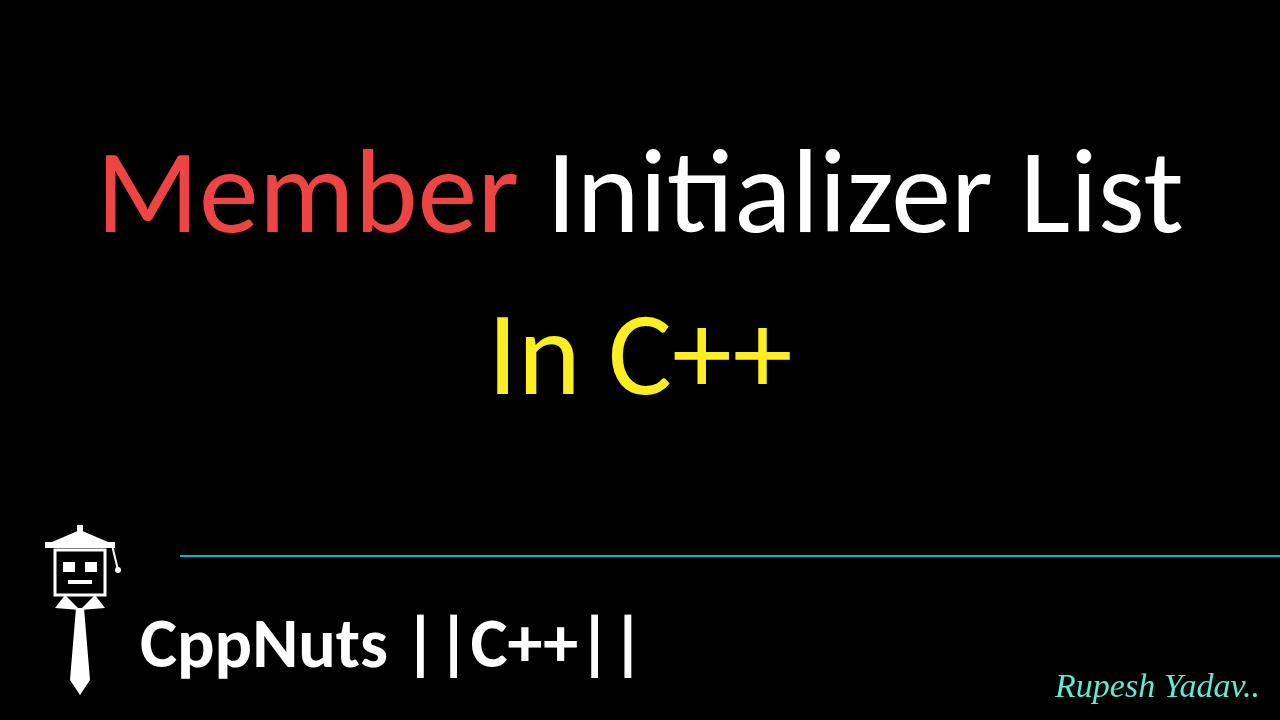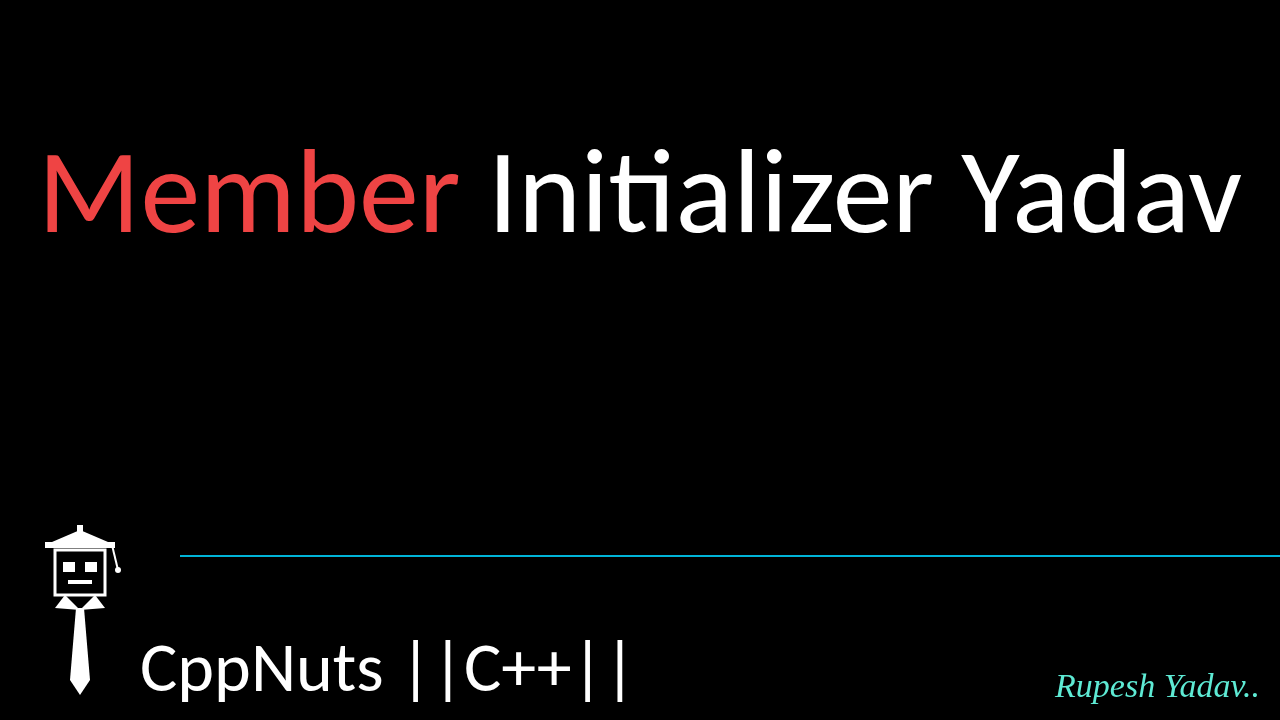--- a/index.html
+++ b/index.html
@@ -69,42 +69,42 @@
       width: 100%;
       height: 100%;
     }
     
     .channel-name {
       position: absolute;
       left: 140px;
       top: 600px;
       color: #ffffff;
       font-size: 70px;
-      font-weight: 400;
-      margin-top: 24px;
+      font-weight: 700;
     }
     
     .signature {
       position: absolute;
       right: 20px;
       bottom: 15px;
       color: #5eead4;
       font-family: "Brush Script MT", cursive;
       font-size: 34px;
       font-style: italic;
     }
   </style>
 </head>
 <body>
 
 <div class="title-container">
   <div class="title-line1">
     <span class="title-word-yellow">Member</span>
-    <span class="title-word-white">Initializer Yadav</span>
+    <span class="title-word-white">Initializer List</span>
   </div>
+  <div class="title-line2">In C++</div>
 </div>
 
 <div class="divider-line"></div>
 
 <div class="mascot">
   <svg viewBox="0 0 100 200" xmlns="http://www.w3.org/2000/svg">
 
     <polygon points="15,25 85,25 50,10" fill="#ffffff"></polygon>
     <rect x="15" y="22" width="70" height="6" fill="#ffffff"></rect>
 

